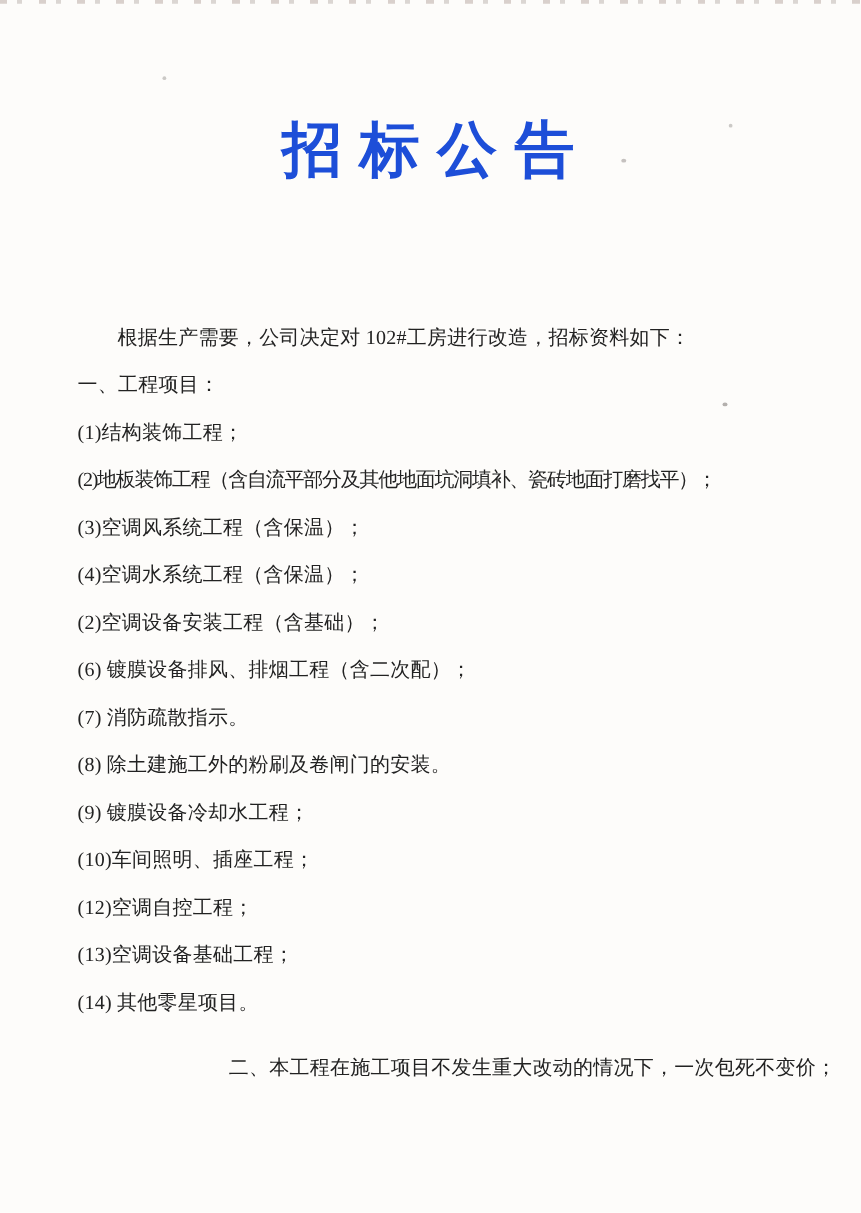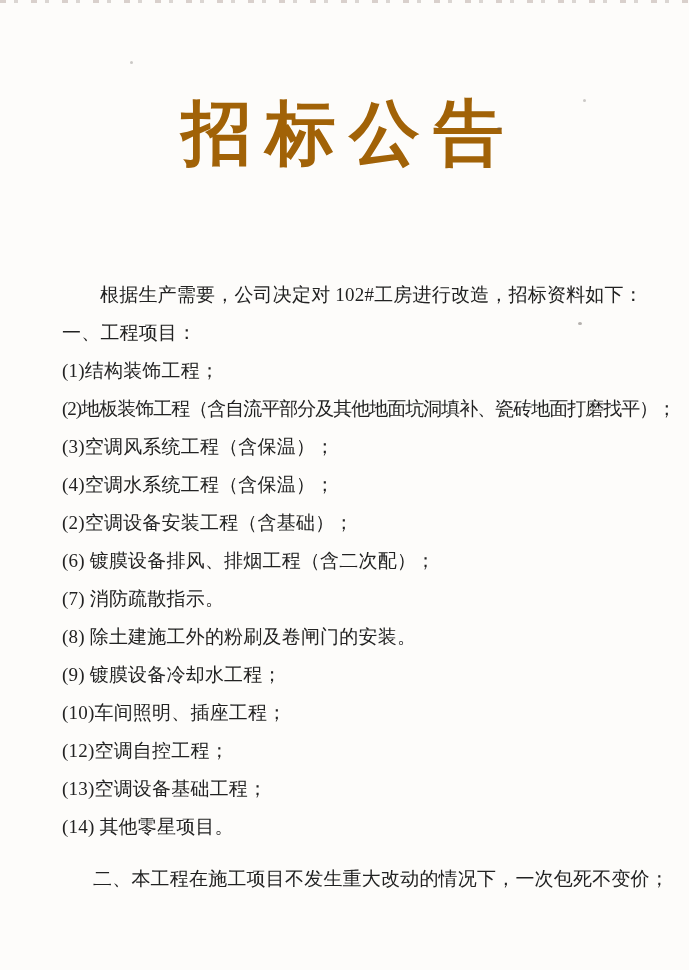--- a/index.html
+++ b/index.html
@@ -20,33 +20,33 @@
     background: repeating-linear-gradient(90deg,
       rgba(120,90,80,0.45) 0 6px,
       rgba(255,255,255,0) 6px 14px,
       rgba(90,70,60,0.35) 14px 18px,
       rgba(255,255,255,0) 18px 31px);
     opacity: 0.6;
   }
   .doc-title {
     margin: 95px 4px 0 0;
     text-align: center;
-    font-size: 70px;
+    font-size: 48px;
     line-height: 1.1;
     font-weight: 700;
     letter-spacing: 14px;
     text-indent: 14px; 
-    color: #a16207;
+    color: #1d4ed8;
   }
   .doc-body {
     margin: 104px 20px 0 62px;
   }
   .doc-line {
     margin: 0;
-    font-size: 19px;
+    font-size: 16px;
     line-height: 38px;
     white-space: nowrap;
     letter-spacing: 0.2px;
     color: #222;
   }
   .intro { text-indent: 2em; }
   .tight { letter-spacing: -1px; }
   .closing { margin-top: 14px; text-align: right; }
   .speck {
     position: absolute;

